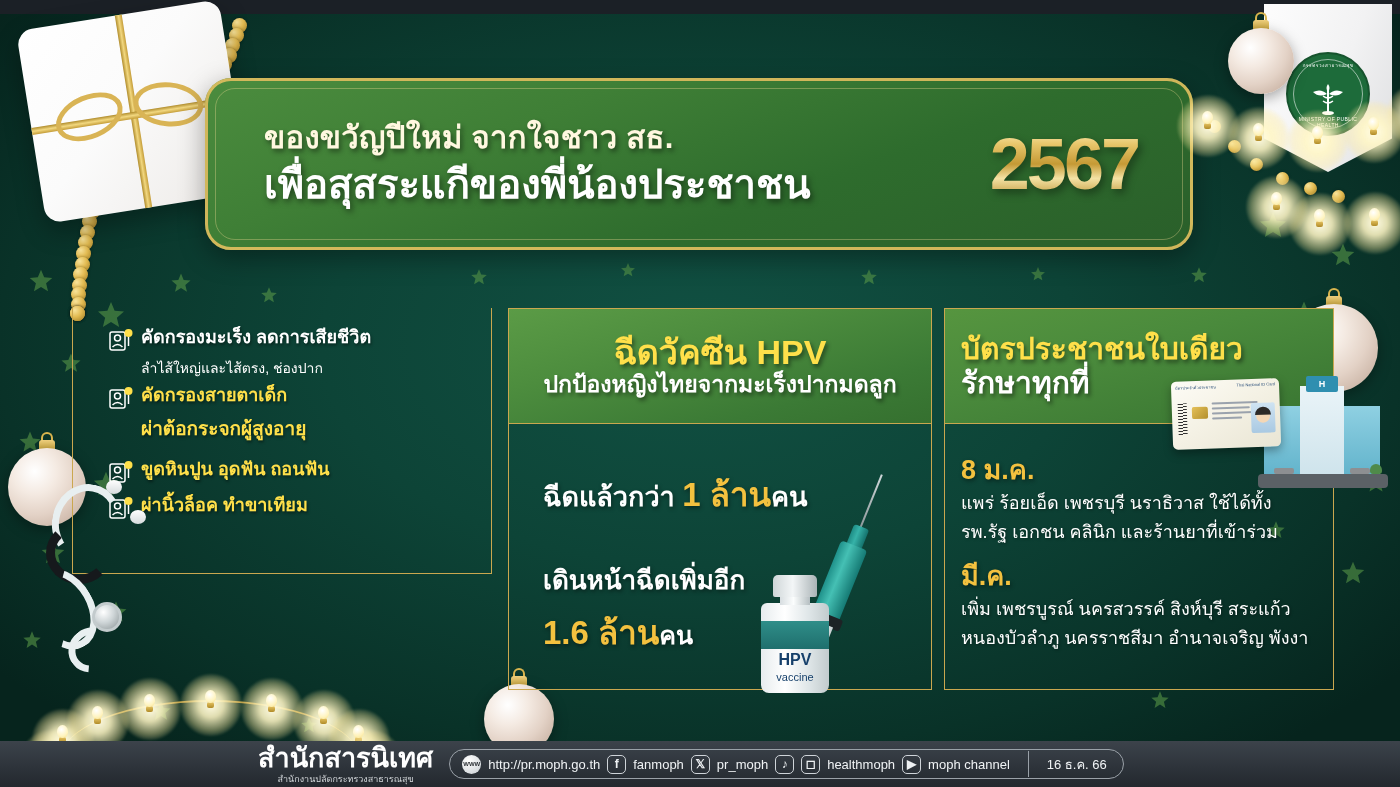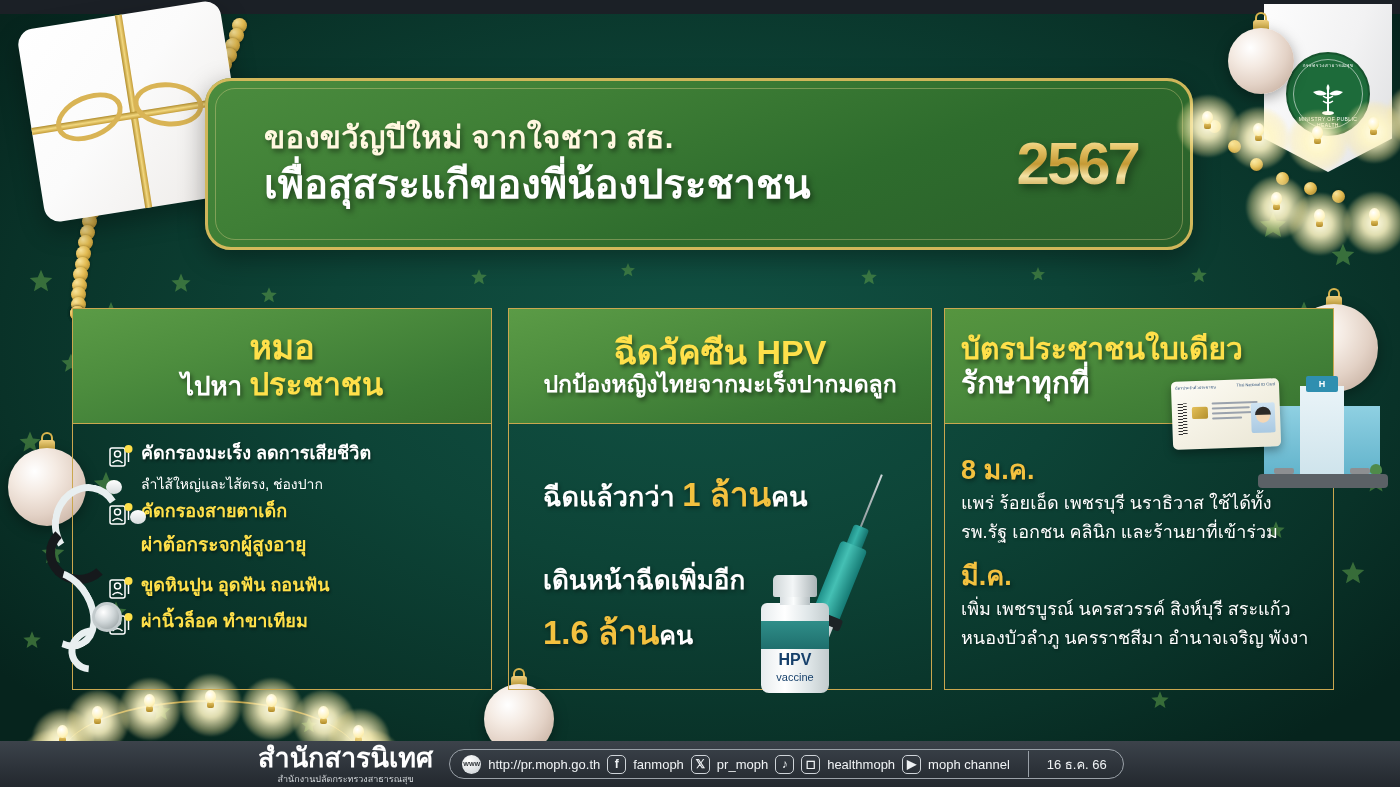--- a/index.html
+++ b/index.html
@@ -81,21 +81,21 @@
   #plaque::after { content:""; position:absolute; inset:7px; border-radius:20px;
     border:1px solid rgba(245,222,150,.35); pointer-events:none; }
   .plaque-inner { position:absolute; inset:0; display:flex; align-items:center;
     padding:0 46px 0 56px; }
   .title-col { flex:1; }
   .t-line1 { font-size:31px; color:#fff8e0; letter-spacing:.3px; line-height:1.25;
     text-shadow:2px 3px 5px rgba(0,0,0,.45); font-weight:bold; }
   .t-line2 { font-size:40px; color:#ffffff; line-height:1.25; font-weight:bold;
     text-shadow:2px 3px 6px rgba(0,0,0,.5); margin-top:2px; }
   .year {
-    font-size:60px; font-weight:bold; letter-spacing:-3px; line-height:1;
+    font-size:72px; font-weight:bold; letter-spacing:-3px; line-height:1;
     background:linear-gradient(180deg,#fdf0bf 0%,#e8c76c 22%,#c59a35 50%,#f4e2a4 70%,#b98f2e 100%);
     -webkit-background-clip:text; background-clip:text; color:transparent;
     filter:drop-shadow(3px 4px 4px rgba(0,0,0,.38)); padding-right:6px;
   }
 
   
   .card { position:absolute; top:308px; }
   #card1 { left:72px; width:420px; height:382px; }
   #card2 { left:508px; width:424px; height:382px; }
   #card3 { left:944px; width:390px; height:382px; }
@@ -538,24 +538,20 @@
       <div class="bulb-core" style="left: 1368.99px; top: 208.282px;"></div>
       <div class="bulb" style="left: 1289.14px; top: 192.852px; width: 62px; height: 62px;"></div>
       <div class="bulb-base" style="left: 1316.14px; top: 220.852px;"></div>
       <div class="bulb-core" style="left: 1314.14px; top: 208.852px;"></div>
       <div class="bulb" style="left: 1246.45px; top: 175.62px; width: 62px; height: 62px;"></div>
       <div class="bulb-base" style="left: 1273.45px; top: 203.62px;"></div>
       <div class="bulb-core" style="left: 1271.45px; top: 191.62px;"></div>
     </div>
 
   <div class="card" id="card1">
-    <div class="card-head center">
-      <div class="h1-y">หมอ</div>
-      <div class="h2-w"><span>ไปหา </span><span class="accent">ประชาชน</span></div>
-    </div>
     <div class="card-body">
       <div class="c1-list">
 
         <div class="c1-item">
           <span class="pin-icon">
             <svg width="24" height="26" viewBox="0 0 24 26">
                 <g fill="none" stroke="#ffffff" stroke-width="1.5">
               <rect x="1" y="4" width="15" height="18" rx="2"></rect>
                   <circle cx="8.5" cy="10" r="3"></circle>
               <path d="M3.5 19 q5 -5 10 0"></path>

